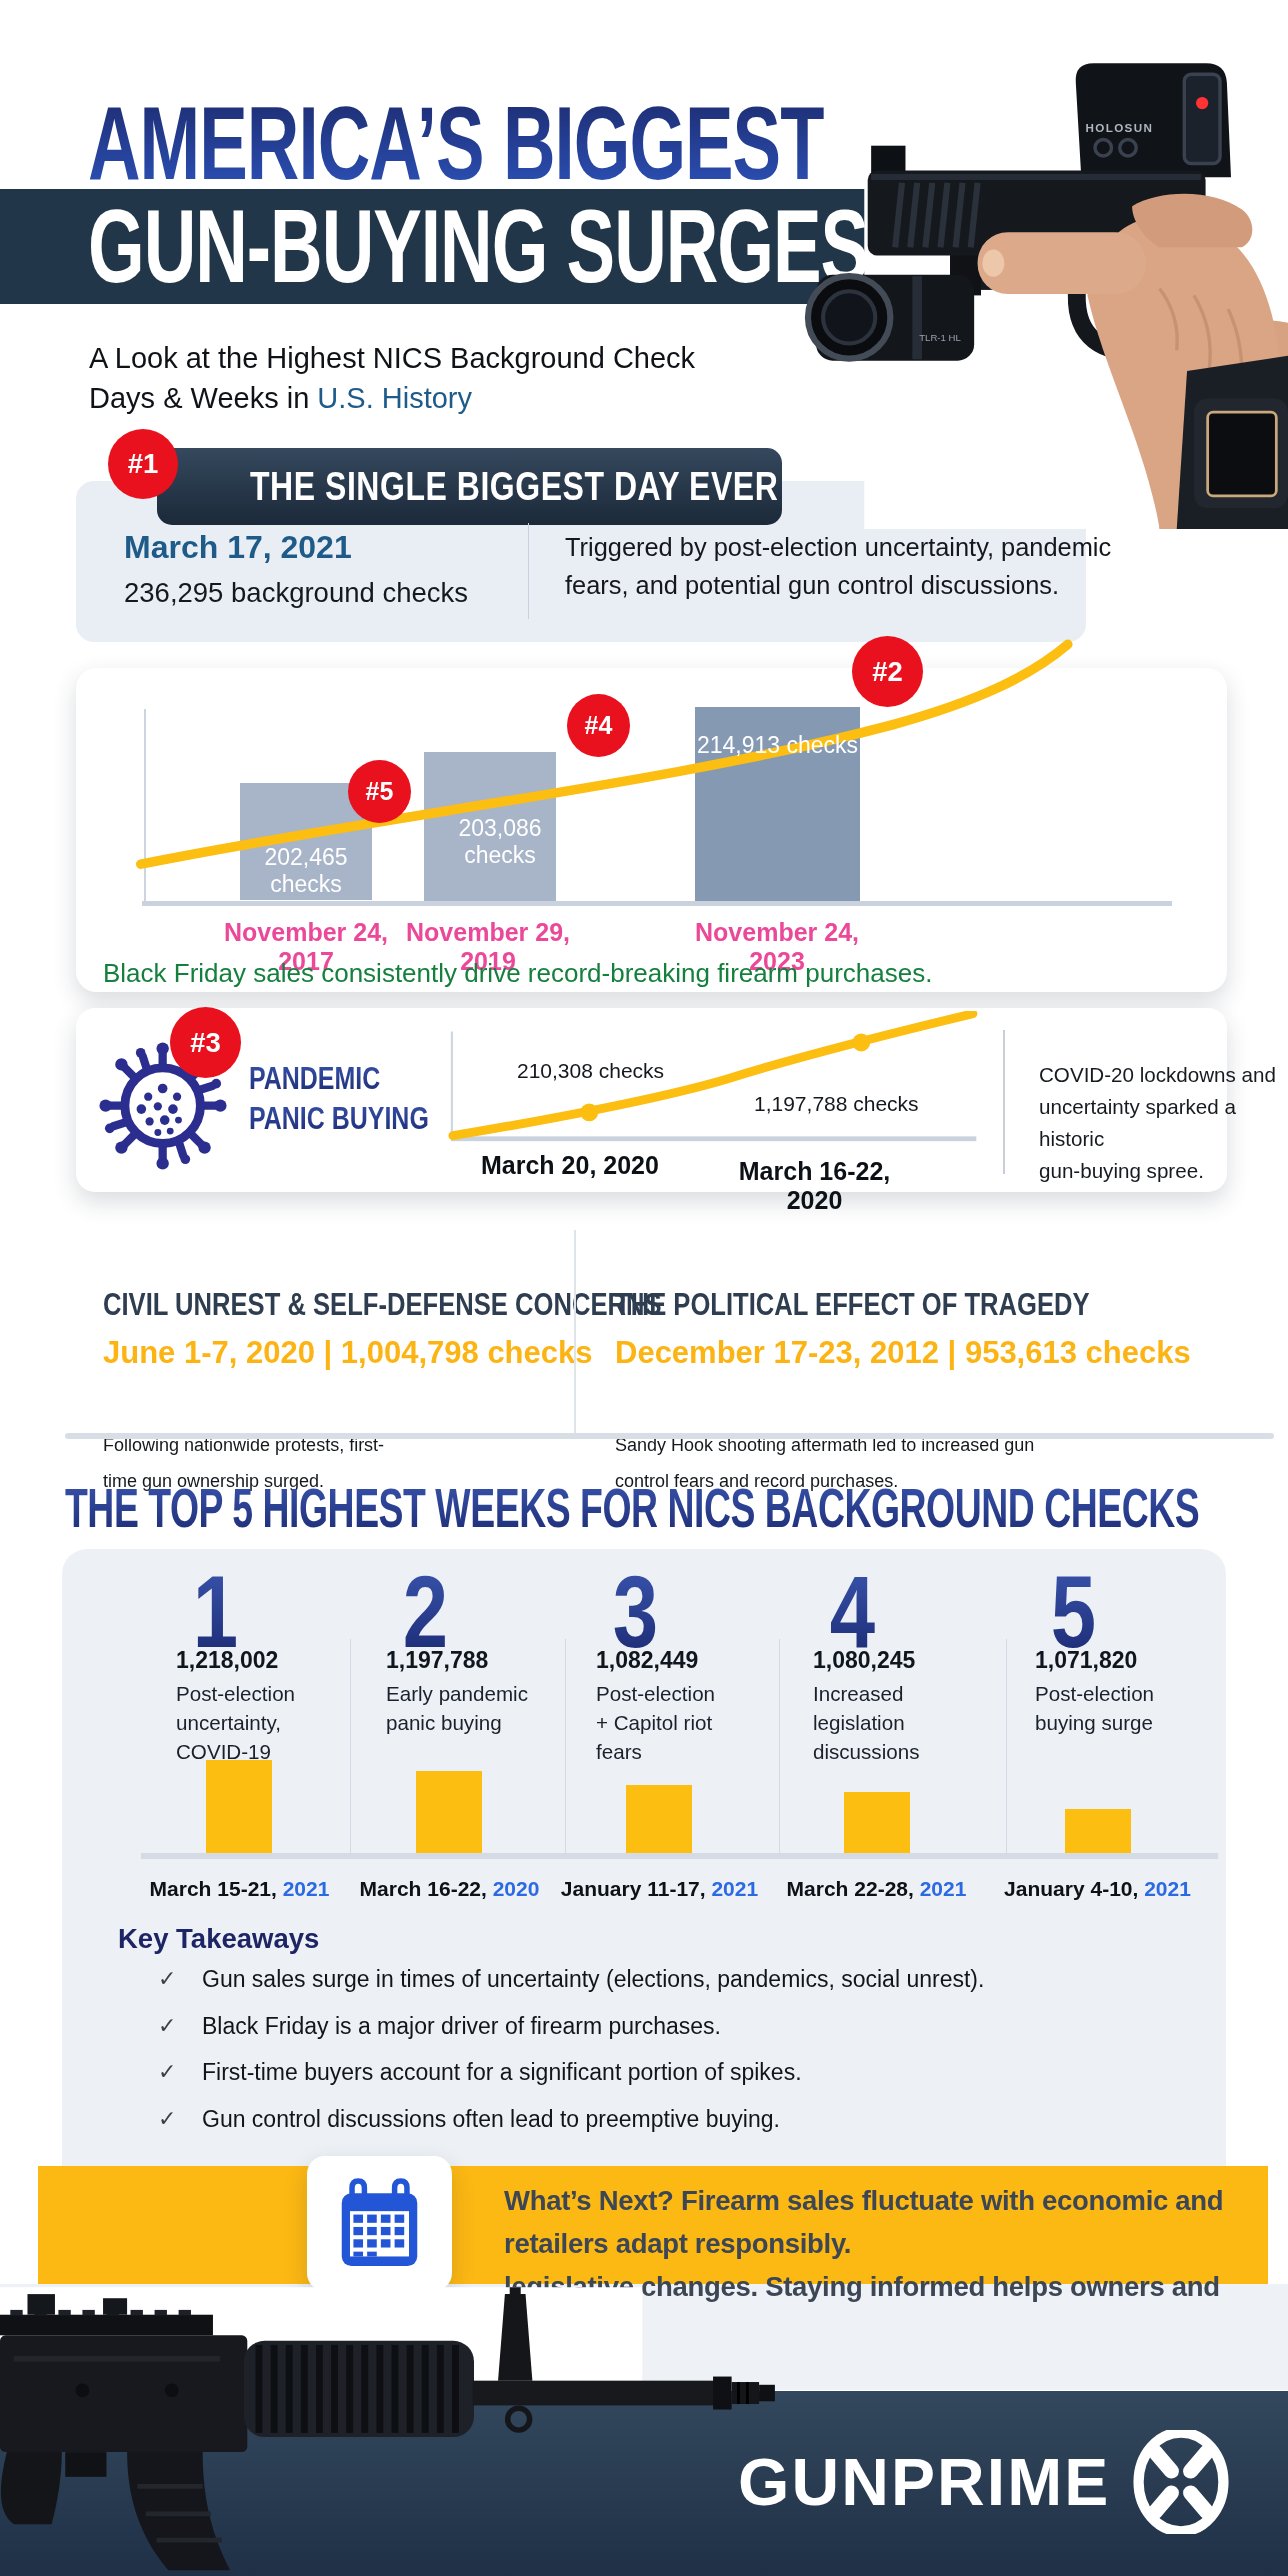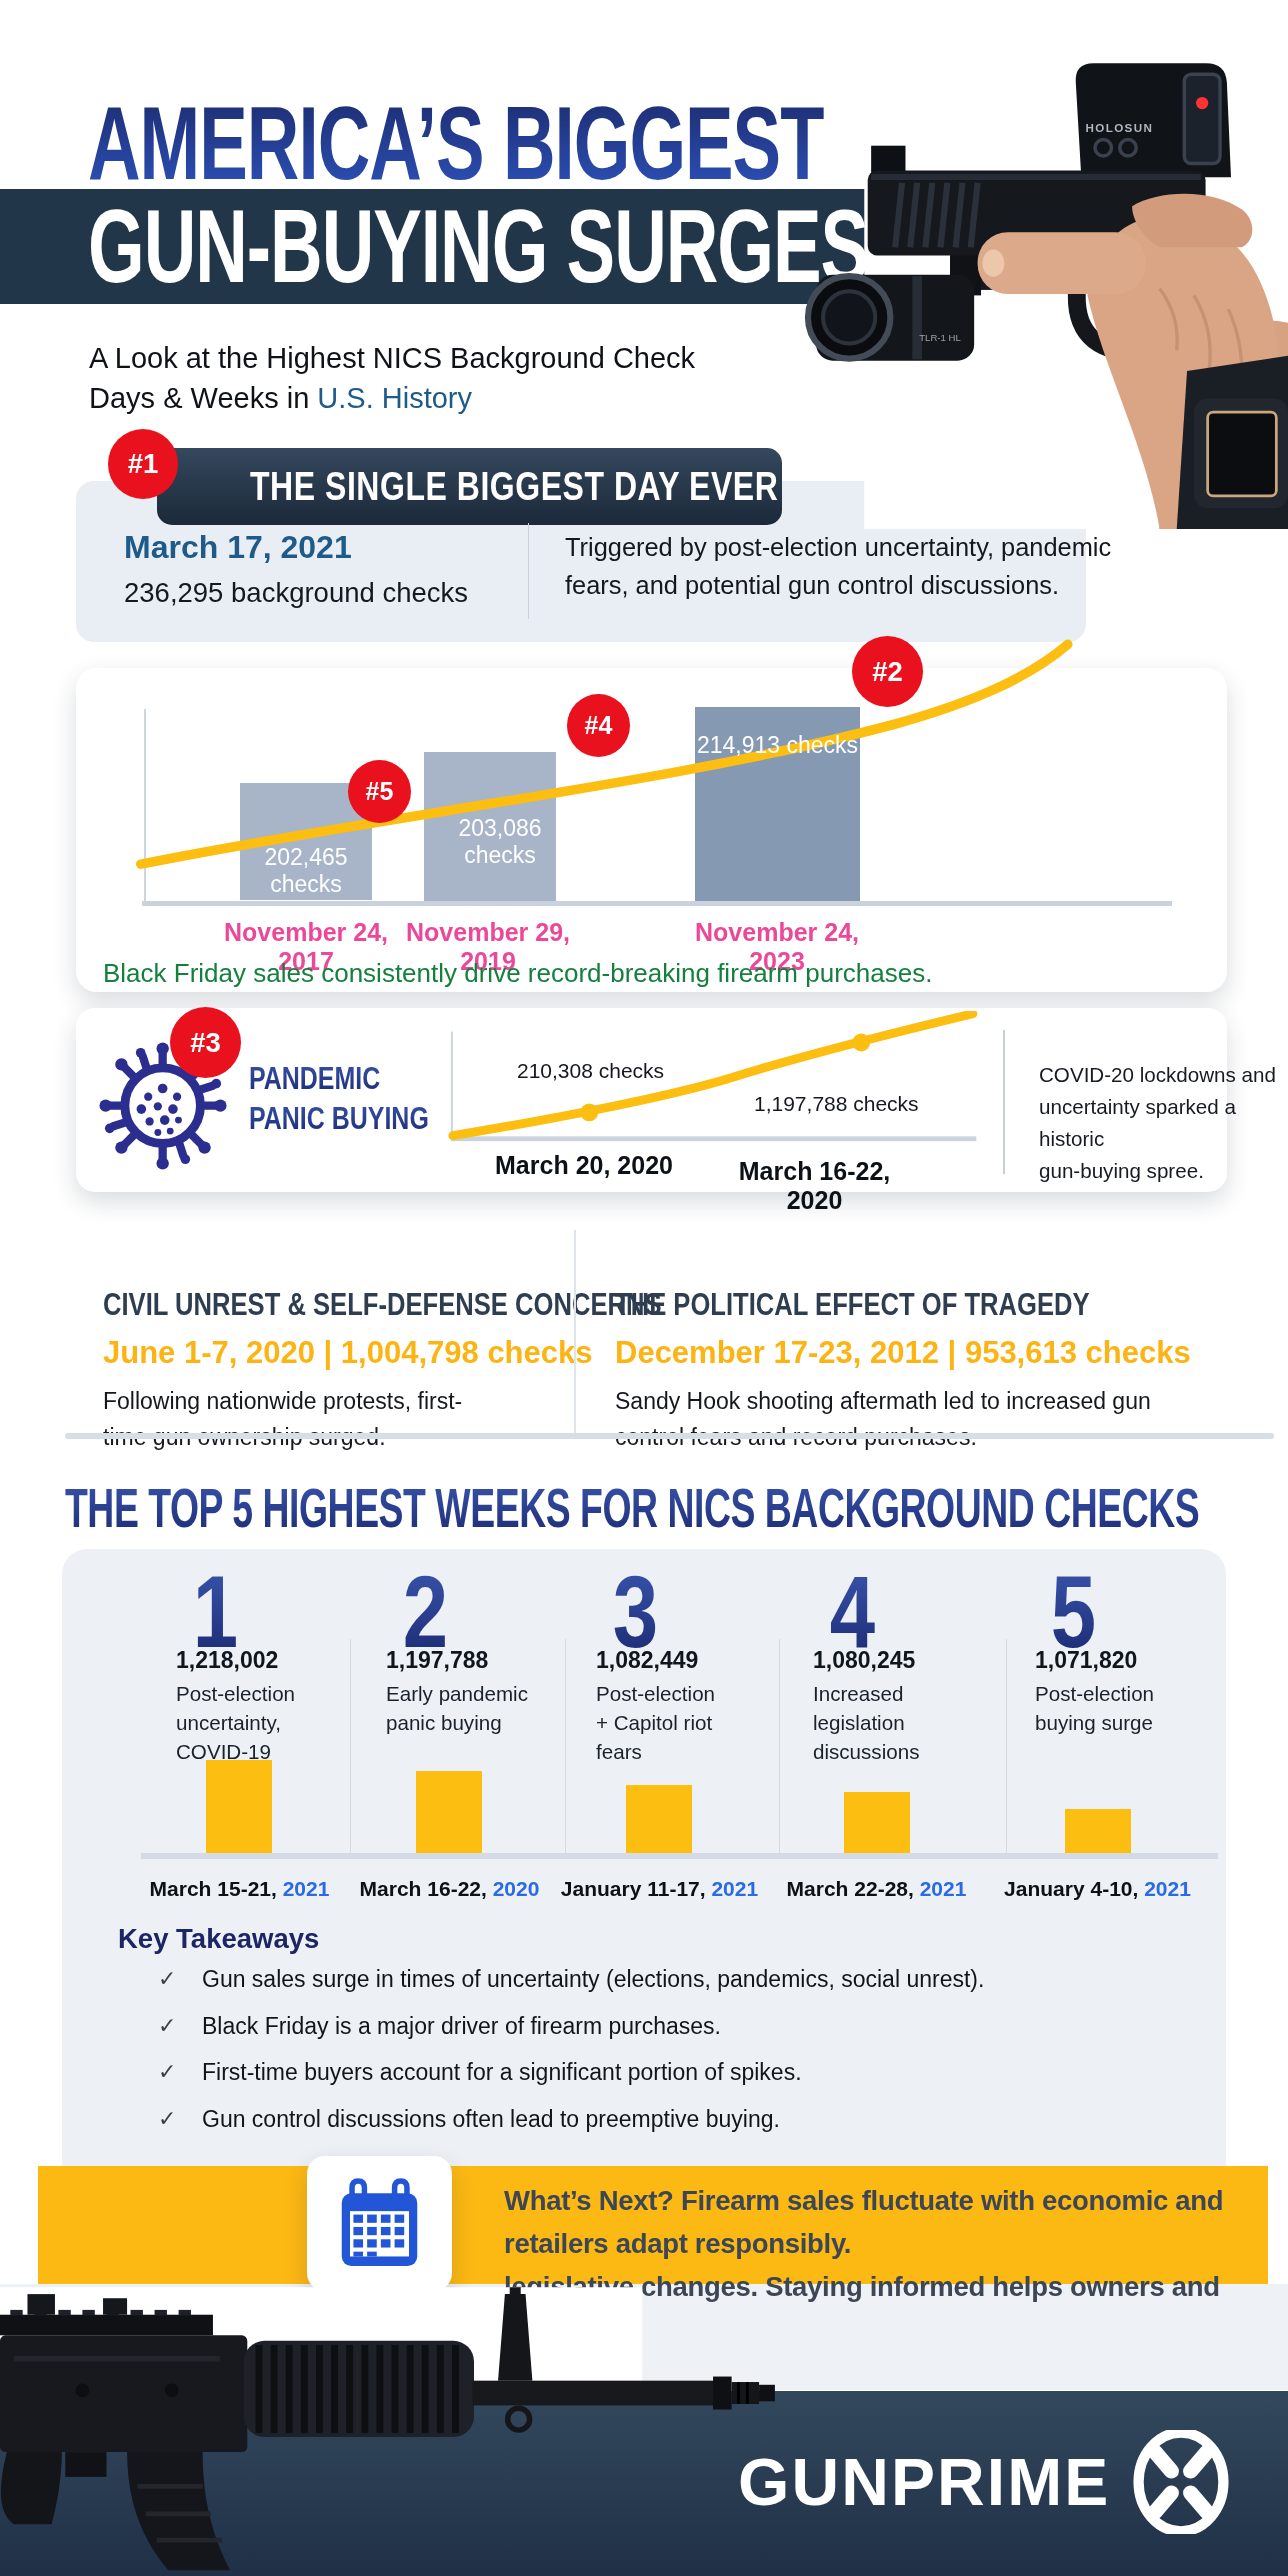--- a/index.html
+++ b/index.html
@@ -23,21 +23,21 @@
   .t5val{position:absolute;font-size:23px;font-weight:700;color:#10161e;}
   .t5desc{position:absolute;font-size:20.6px;line-height:29px;color:#1a212b;}
   .t5bar{position:absolute;width:66px;background:#fcbe11;}
   .t5date{position:absolute;font-size:21px;font-weight:700;color:#0d1218;text-align:center;}
   .t5year{color:#2b6ae3;}
   .vdiv{position:absolute;background:#c9d1de;}
   .tkrow{position:absolute;font-size:23px;color:#121519;}
   .tkcheck{position:absolute;font-size:22px;color:#3a4148;}
   .sechead{font-weight:700;color:#2e3e50;font-size:32px;}
   .statline{font-weight:700;color:#fcb414;font-size:31px;}
-  .descsm{font-size:23px;line-height:36px;color:#15181d;}
+  .descsm{font-size:18px;line-height:36px;color:#15181d;margin-top:44px;}
 </style>
 </head>
 <body>
 
 <div id="page">
 
   <div class="abs" style="left:0;top:189px;width:1288px;height:115px;background:#22364a;z-index:0;"></div>
 
   <div class="abs" style="left:88px;top:91px;font-size:104px;line-height:104px;font-weight:800;letter-spacing:-1.4px;z-index:1;">
     <span class="cond grad" style="transform:scaleX(.70);">AMERICA’S BIGGEST</span>
@@ -195,21 +195,21 @@
 
   <svg class="abs" style="left:441px;top:1011px;z-index:2;" width="550" height="161" viewBox="0 0 800 235">
     <rect x="13" y="30" width="3" height="156" fill="#ccd5e0"></rect>
     <rect x="13" y="183" width="767" height="7" fill="#c9d2dd"></rect>
     <path d="M16,182 C 170,156 320,128 420,98 C 530,64 650,34 775,4" fill="none" stroke="#fcbe11" stroke-width="13" stroke-linecap="round"></path>
     <circle cx="215" cy="148" r="13" fill="#fcbe11"></circle>
     <circle cx="612" cy="46" r="13" fill="#fcbe11"></circle>
   </svg>
   <div class="abs" style="left:517px;top:1059px;font-size:21px;color:#15191f;z-index:3;">210,308 checks</div>
   <div class="abs" style="left:754px;top:1092px;font-size:21px;color:#15191f;z-index:3;">1,197,788 checks</div>
-  <div class="abs" style="left:481px;width:206px;top:1151px;font-size:25px;font-weight:700;text-align:center;color:#0c1117;z-index:3;">March 20, 2020</div>
+  <div class="abs" style="left:481px;width:206px;top:1151px;font-size:25px;font-weight:700;color:#0c1117;z-index:3;">March 20, 2020</div>
   <div class="abs" style="left:708px;width:213px;top:1157px;font-size:25px;font-weight:700;text-align:center;color:#0c1117;z-index:3;">March 16-22, 2020</div>
   <div class="vdiv" style="left:1003px;top:1030px;width:2.1px;height:144px;background:#c6cfda;z-index:2;"></div>
   <div class="abs" style="left:1039px;top:1059px;font-size:20.6px;line-height:32px;color:#171b21;z-index:2;">
     <div>COVID-20 lockdowns and</div>
     <div>uncertainty sparked a historic</div>
     <div>gun-buying spree.</div>
   </div>
 
   <div class="abs sechead" style="left:103px;top:1286px;">
     <span class="cond" style="transform:scaleX(.8);">CIVIL UNREST &amp; SELF-DEFENSE CONCERNS</span></div>

